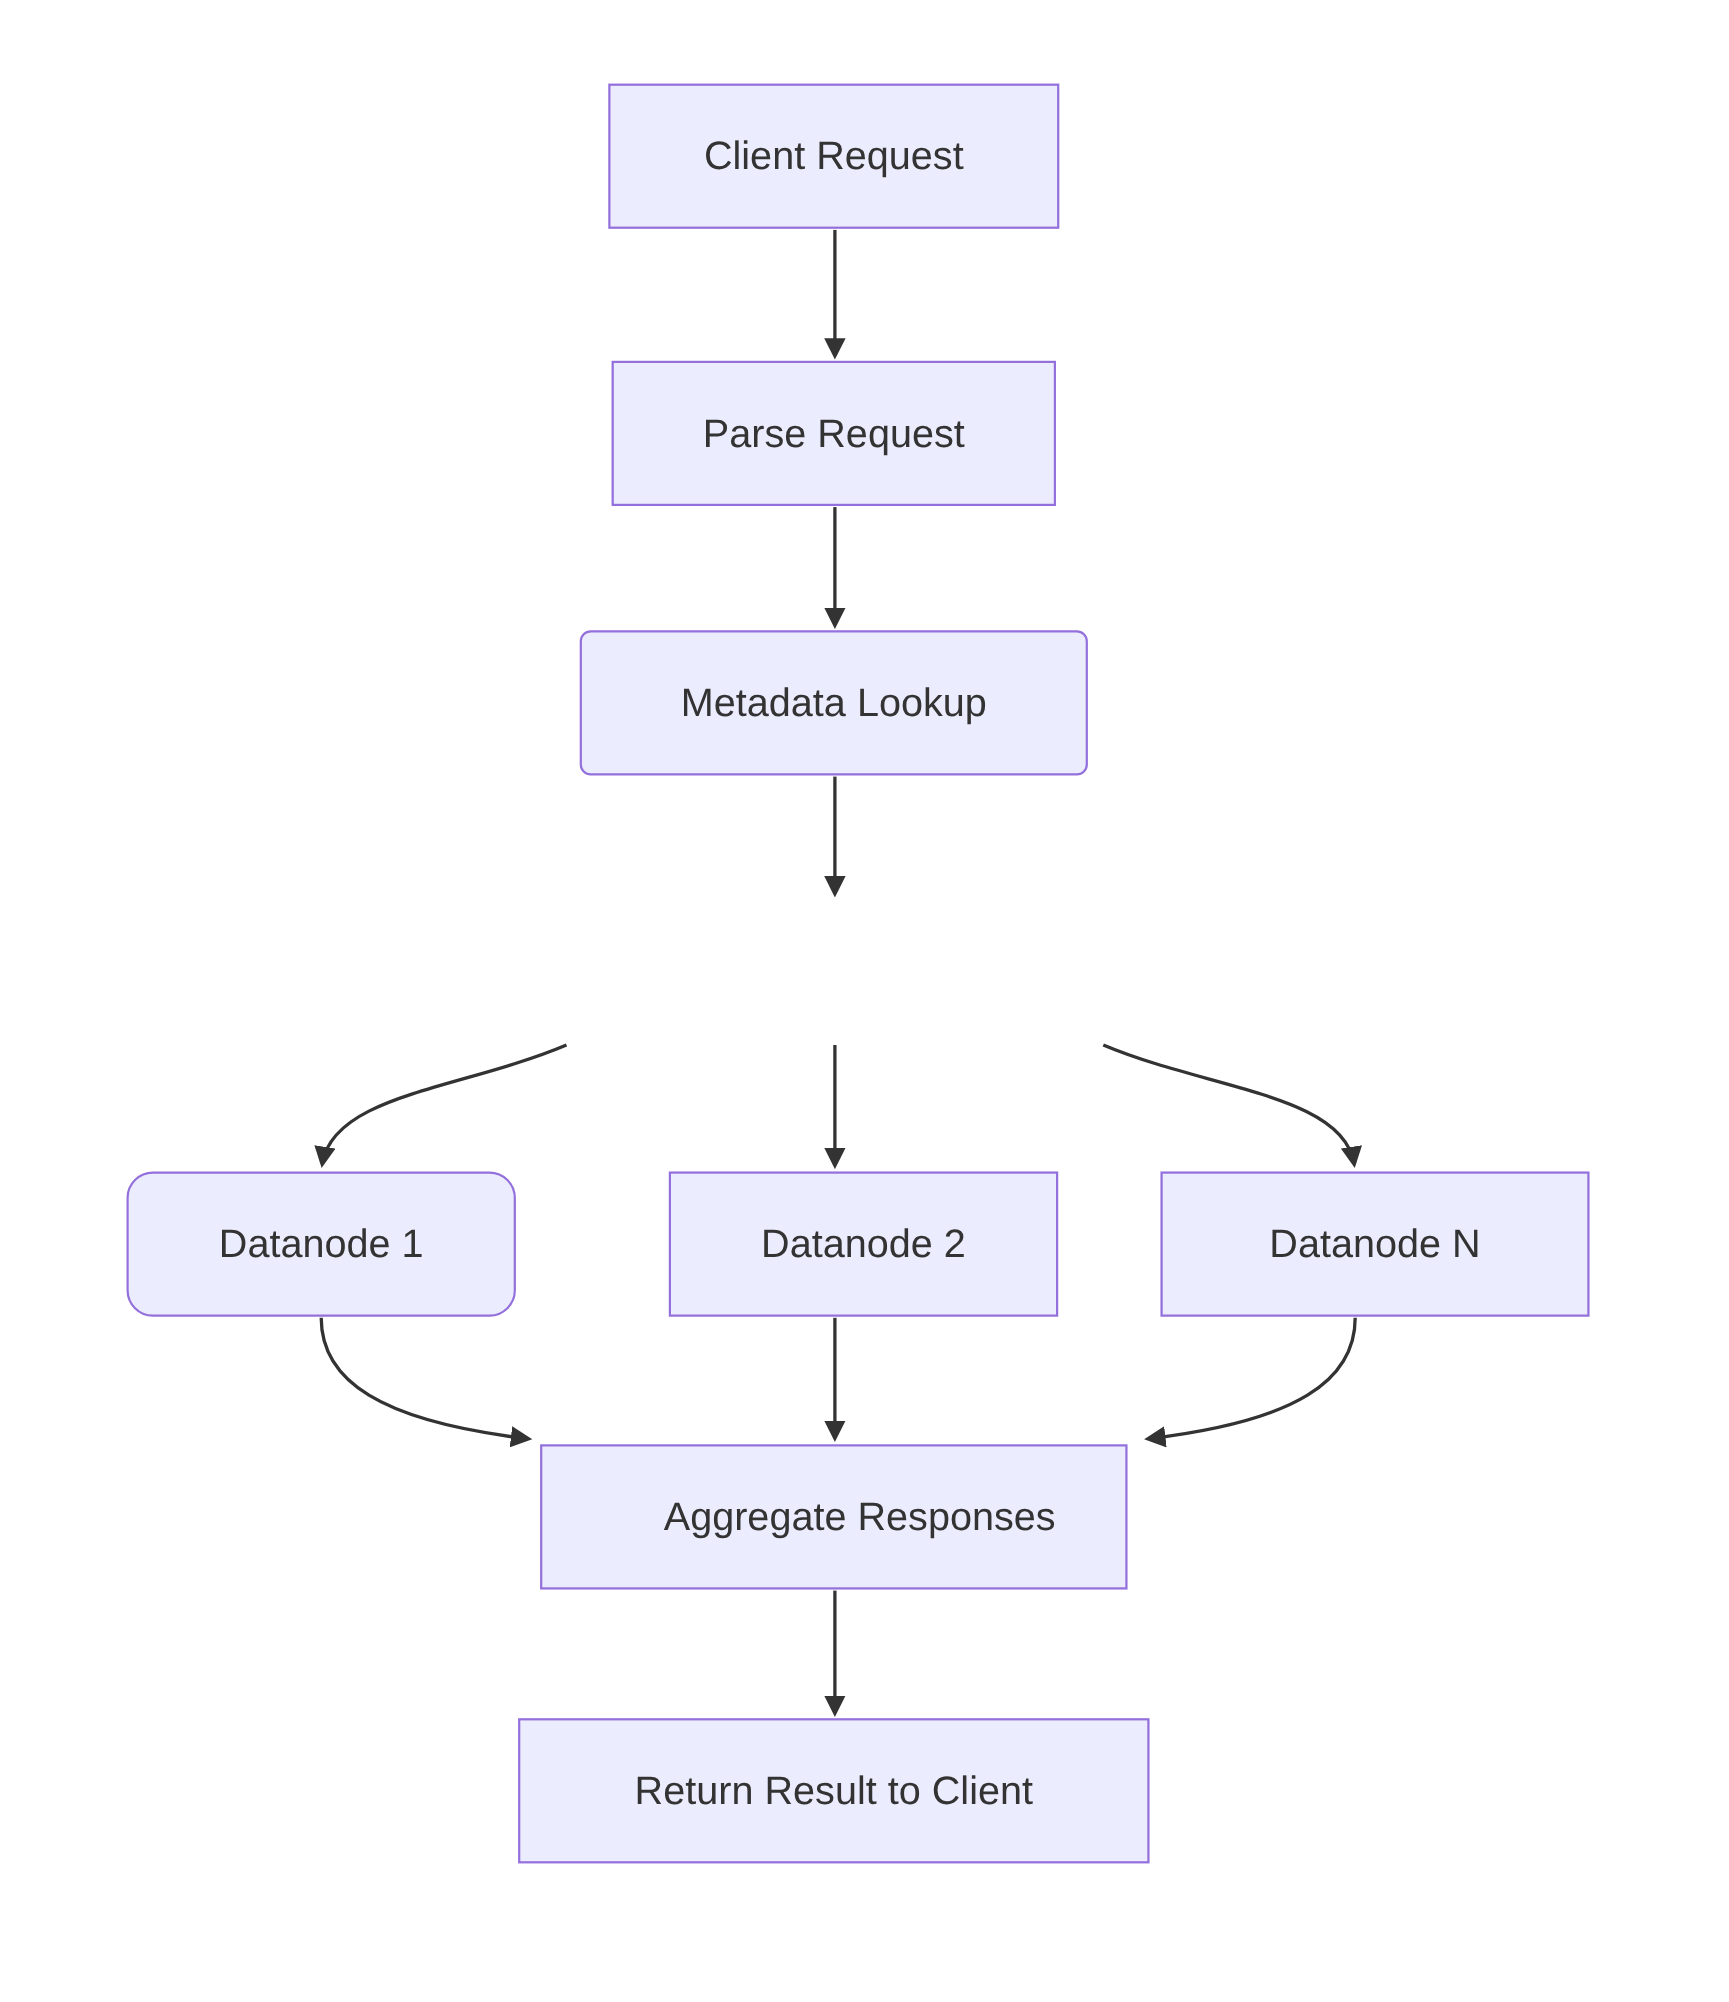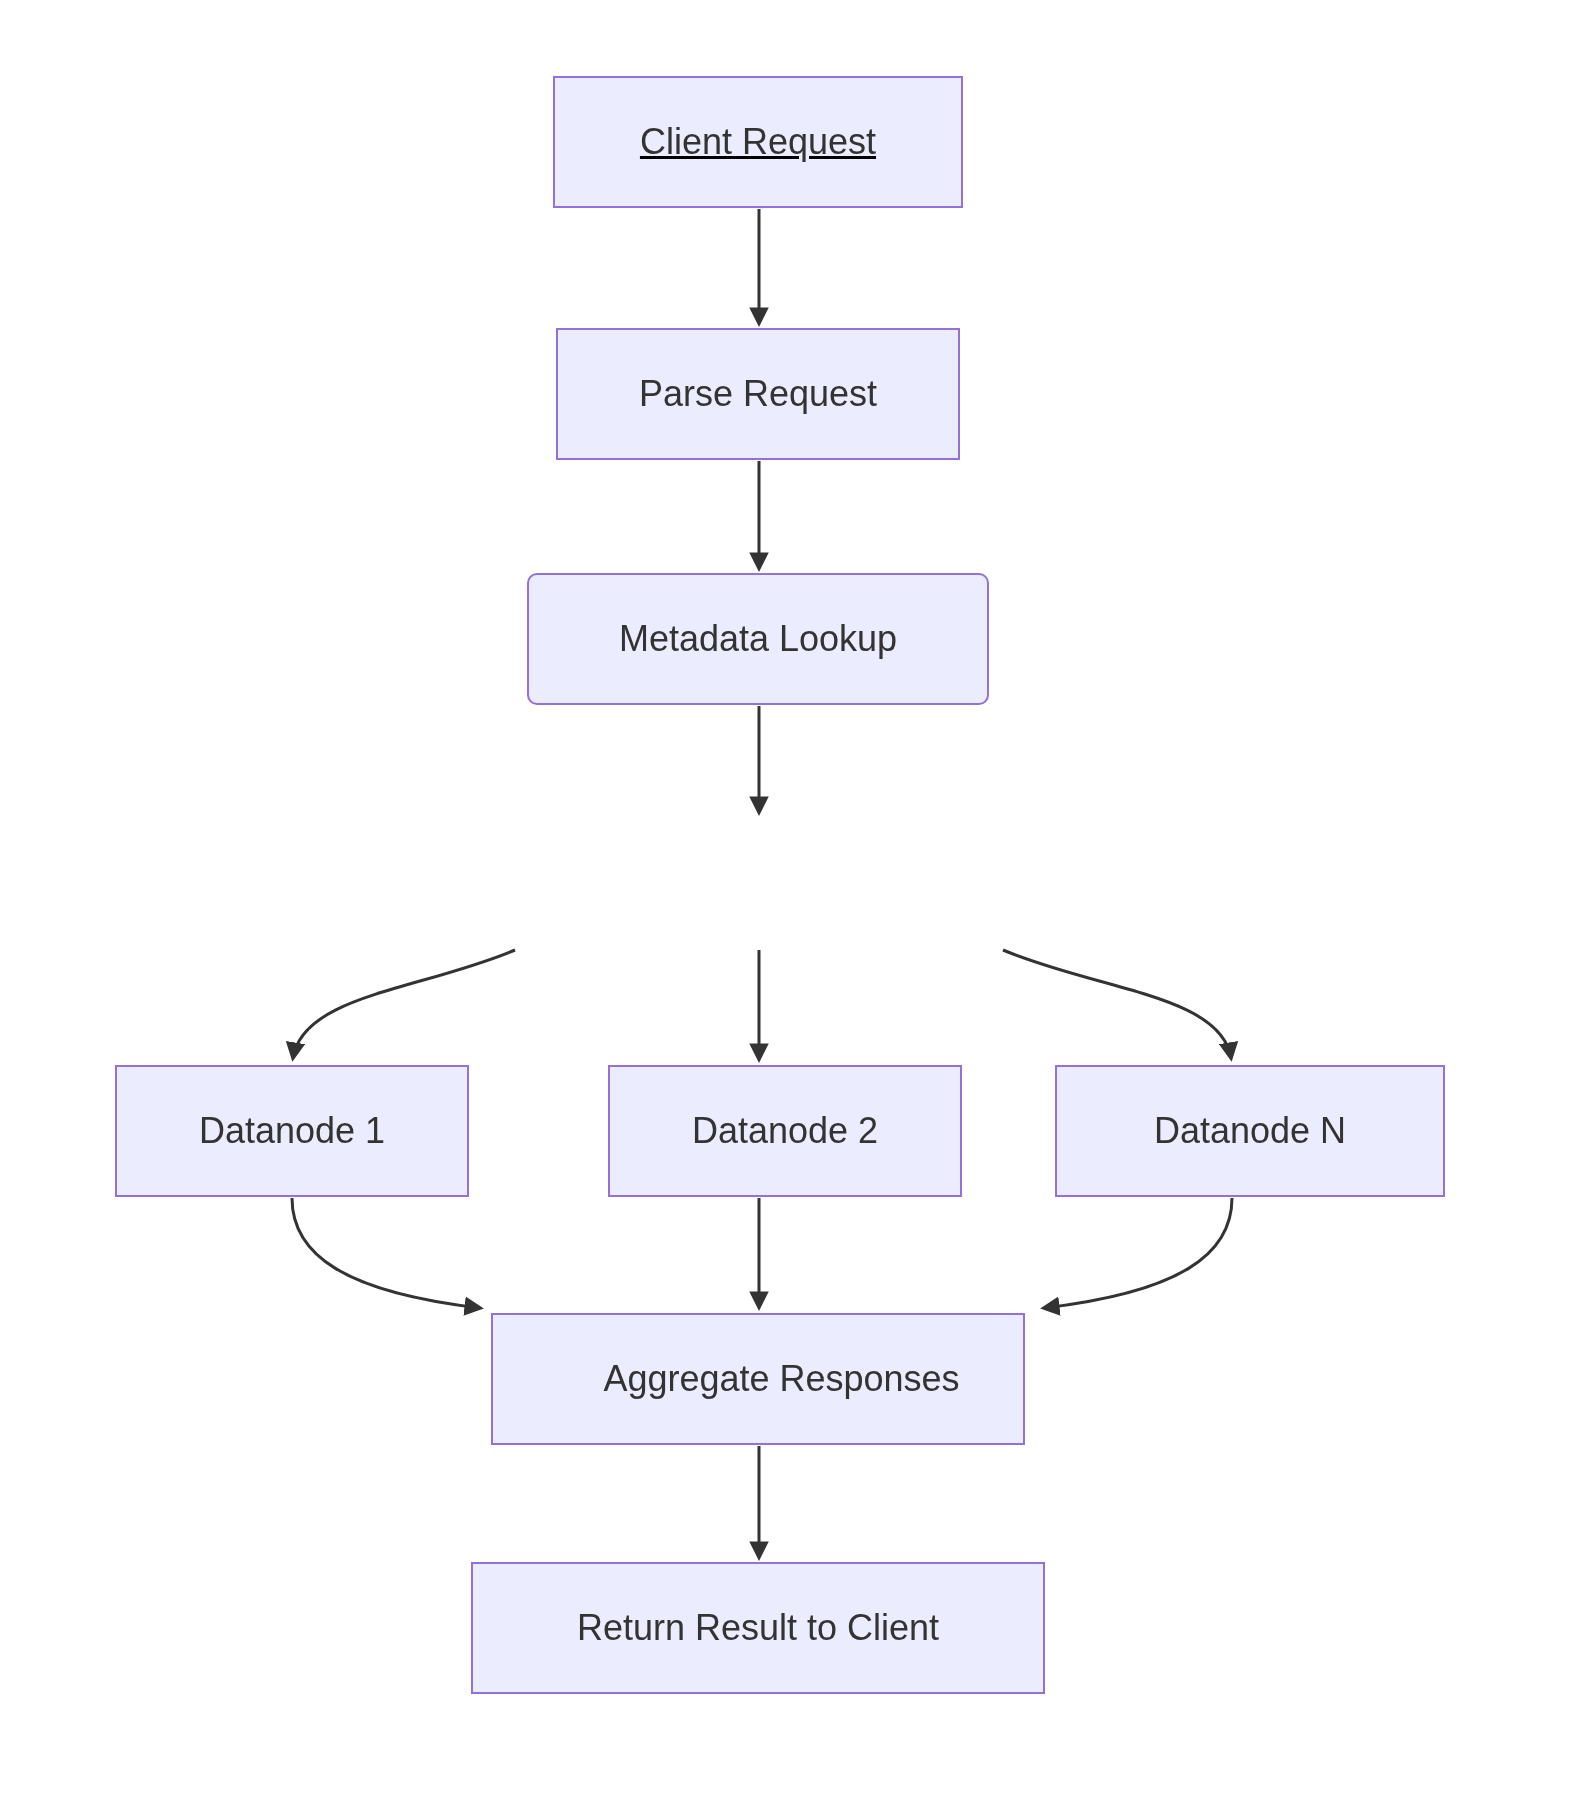--- a/index.html
+++ b/index.html
@@ -61,34 +61,34 @@
     <path class="edge" d="M 759 706 L 759 812" marker-end="url(#arrow)"></path>
     <path class="edge" d="M 515 950 C 420 990, 303 995, 293 1058" marker-end="url(#arrow)"></path>
     <path class="edge" d="M 759 950 L 759 1059" marker-end="url(#arrow)"></path>
     <path class="edge" d="M 1003 950 C 1098 990, 1221 995, 1231 1058" marker-end="url(#arrow)"></path>
     <path class="edge" d="M 292 1198 C 292 1255, 345 1292, 480 1308" marker-end="url(#arrow)"></path>
     <path class="edge" d="M 759 1198 L 759 1307" marker-end="url(#arrow)"></path>
     <path class="edge" d="M 1232 1198 C 1232 1255, 1179 1292, 1044 1308" marker-end="url(#arrow)"></path>
     <path class="edge" d="M 759 1446 L 759 1557" marker-end="url(#arrow)"></path>
   </svg>
 
-  <div class="node" style="left:553px; top:76px; width:410px;text-decoration:underline;">
+  <div class="node" style="left:553px; top:76px; width:410px;">
     <span class="node-label">Client Request</span>
   </div>
 
   <div class="node" style="left:556px; top:328px; width:404px;">
     <span class="node-label">Parse Request</span>
   </div>
 
   <div class="node" style="left:527px; top:573px; width:462px;border-radius:10px;">
     <span class="node-label">Metadata Lookup</span>
   </div>
 
 
-  <div class="node" style="left:115px; top:1065px; width:354px;">
+  <div class="node" style="left:115px; top:1065px; width:354px;border-radius:24px;">
     <span class="node-label">Datanode 1</span>
   </div>
 
   <div class="node" style="left:608px; top:1065px; width:354px;">
     <span class="node-label">Datanode 2</span>
   </div>
 
   <div class="node" style="left:1055px; top:1065px; width:390px;">
     <span class="node-label">Datanode N</span>
   </div>

